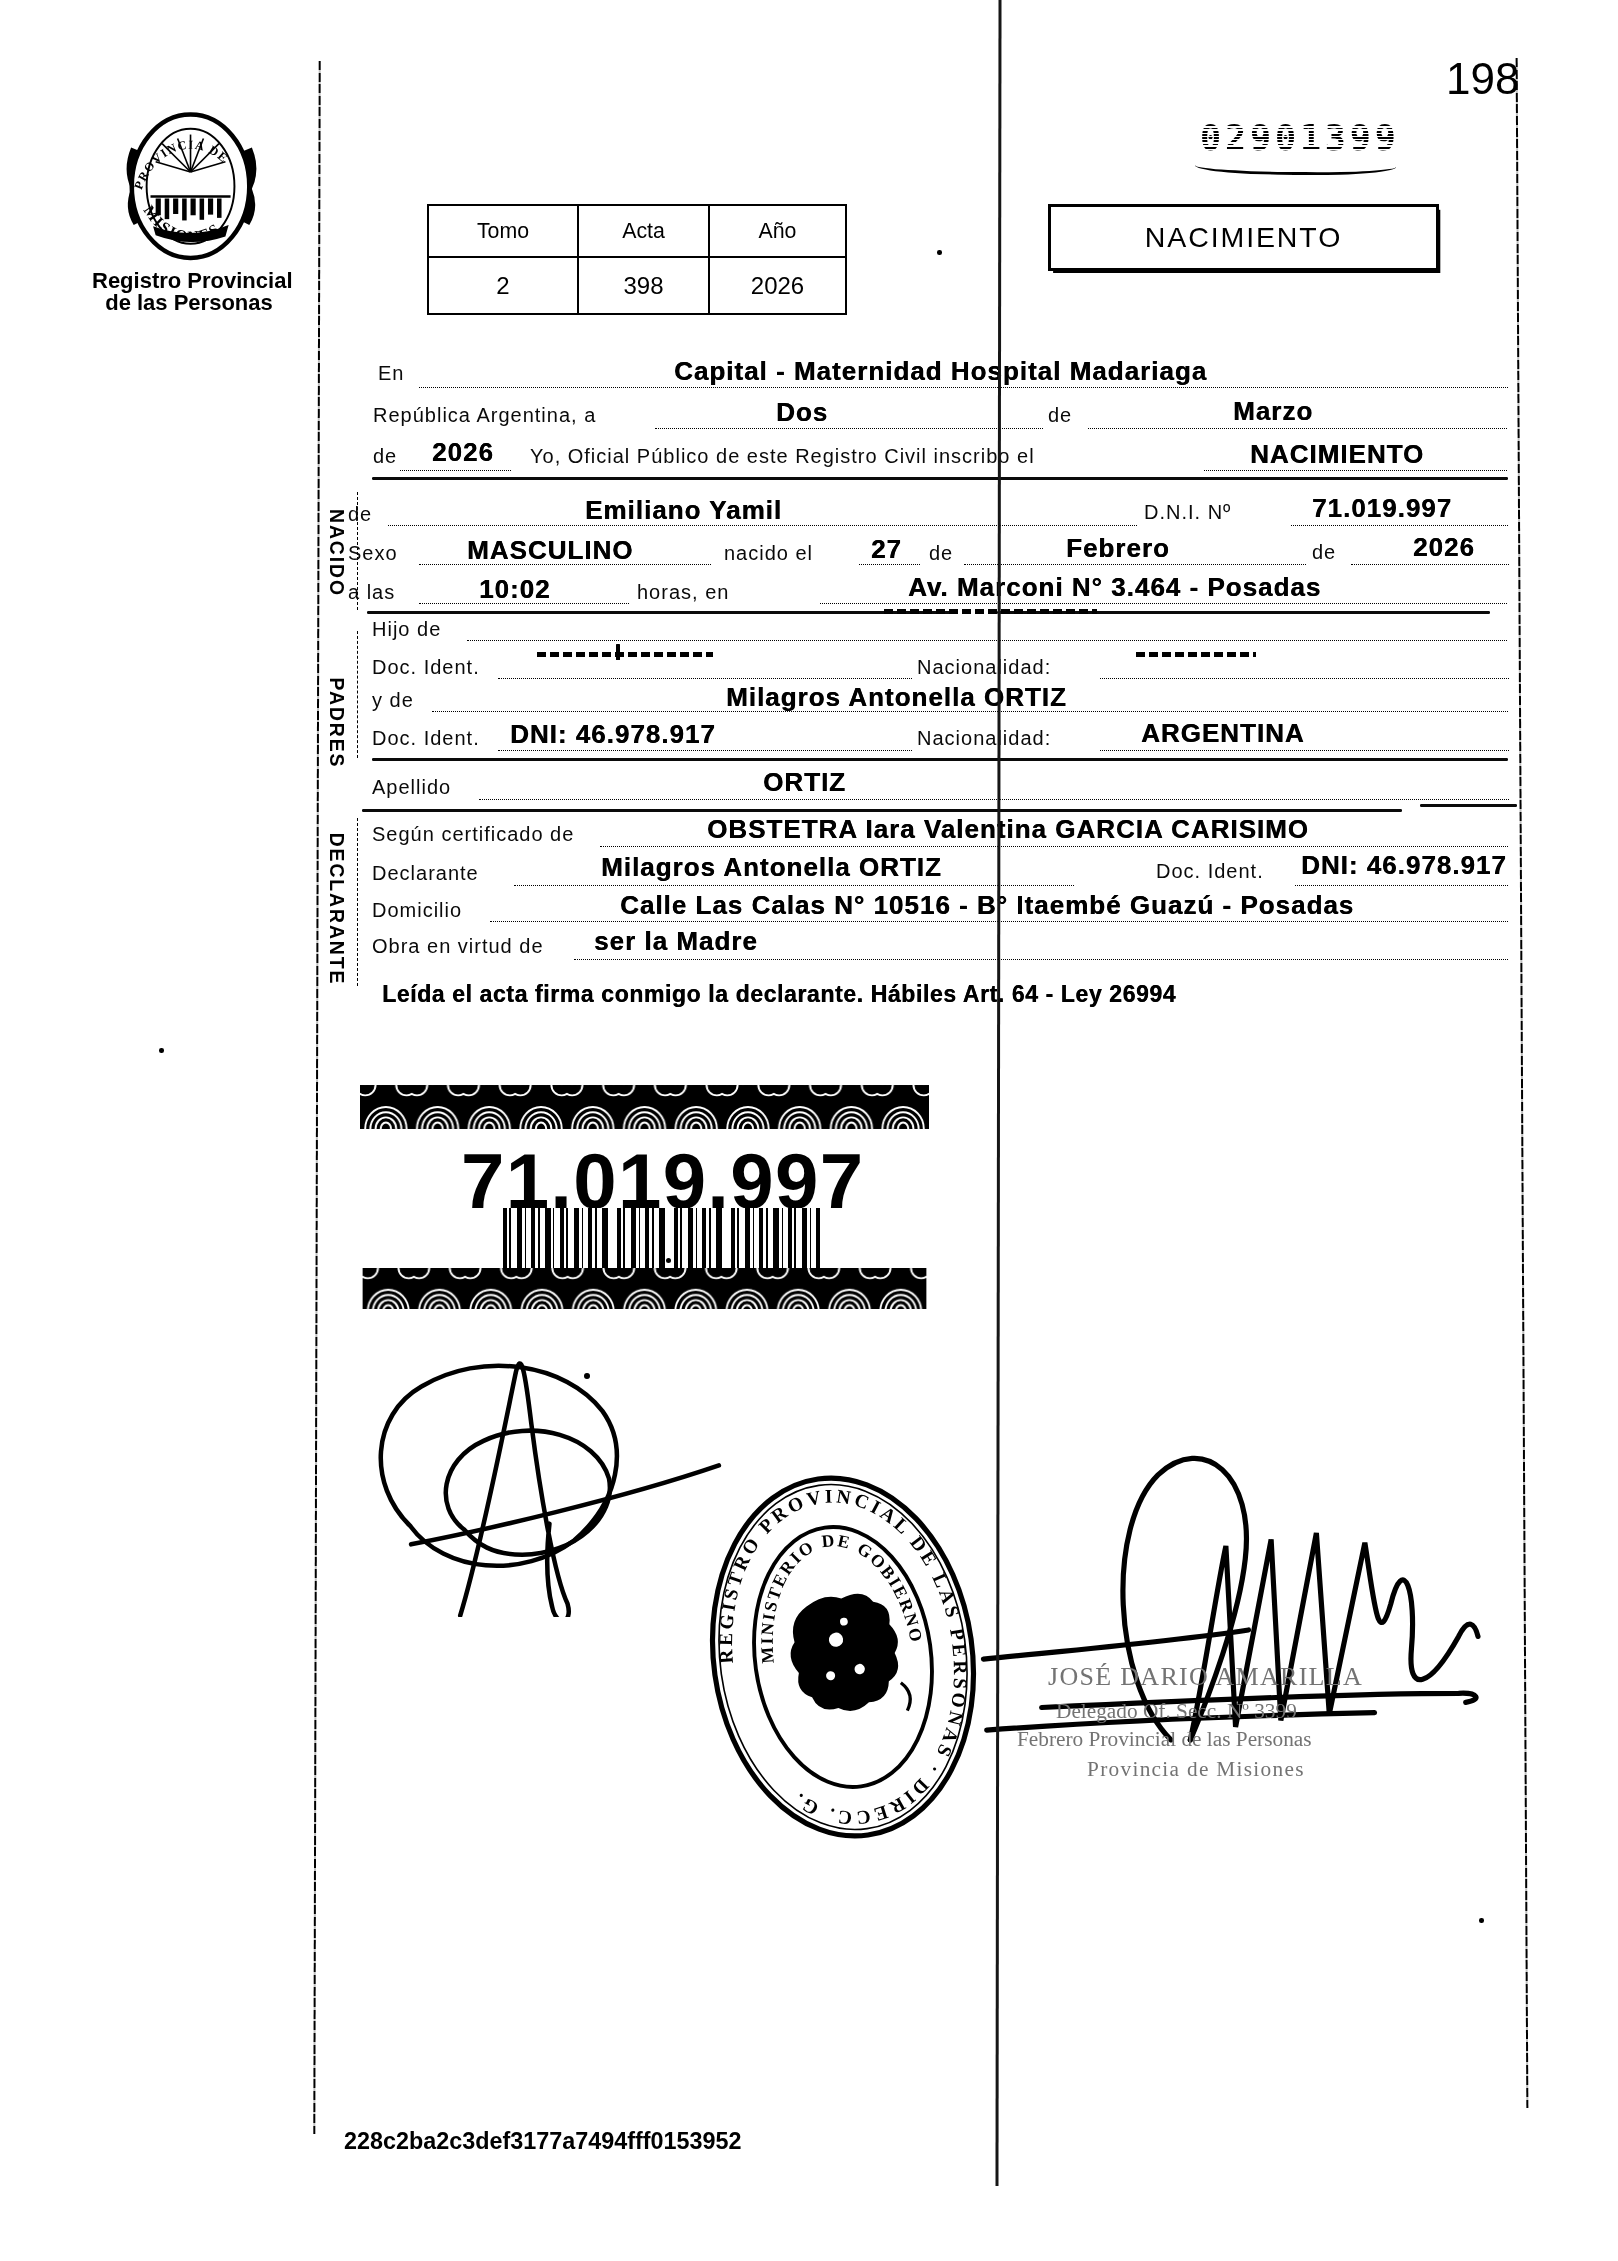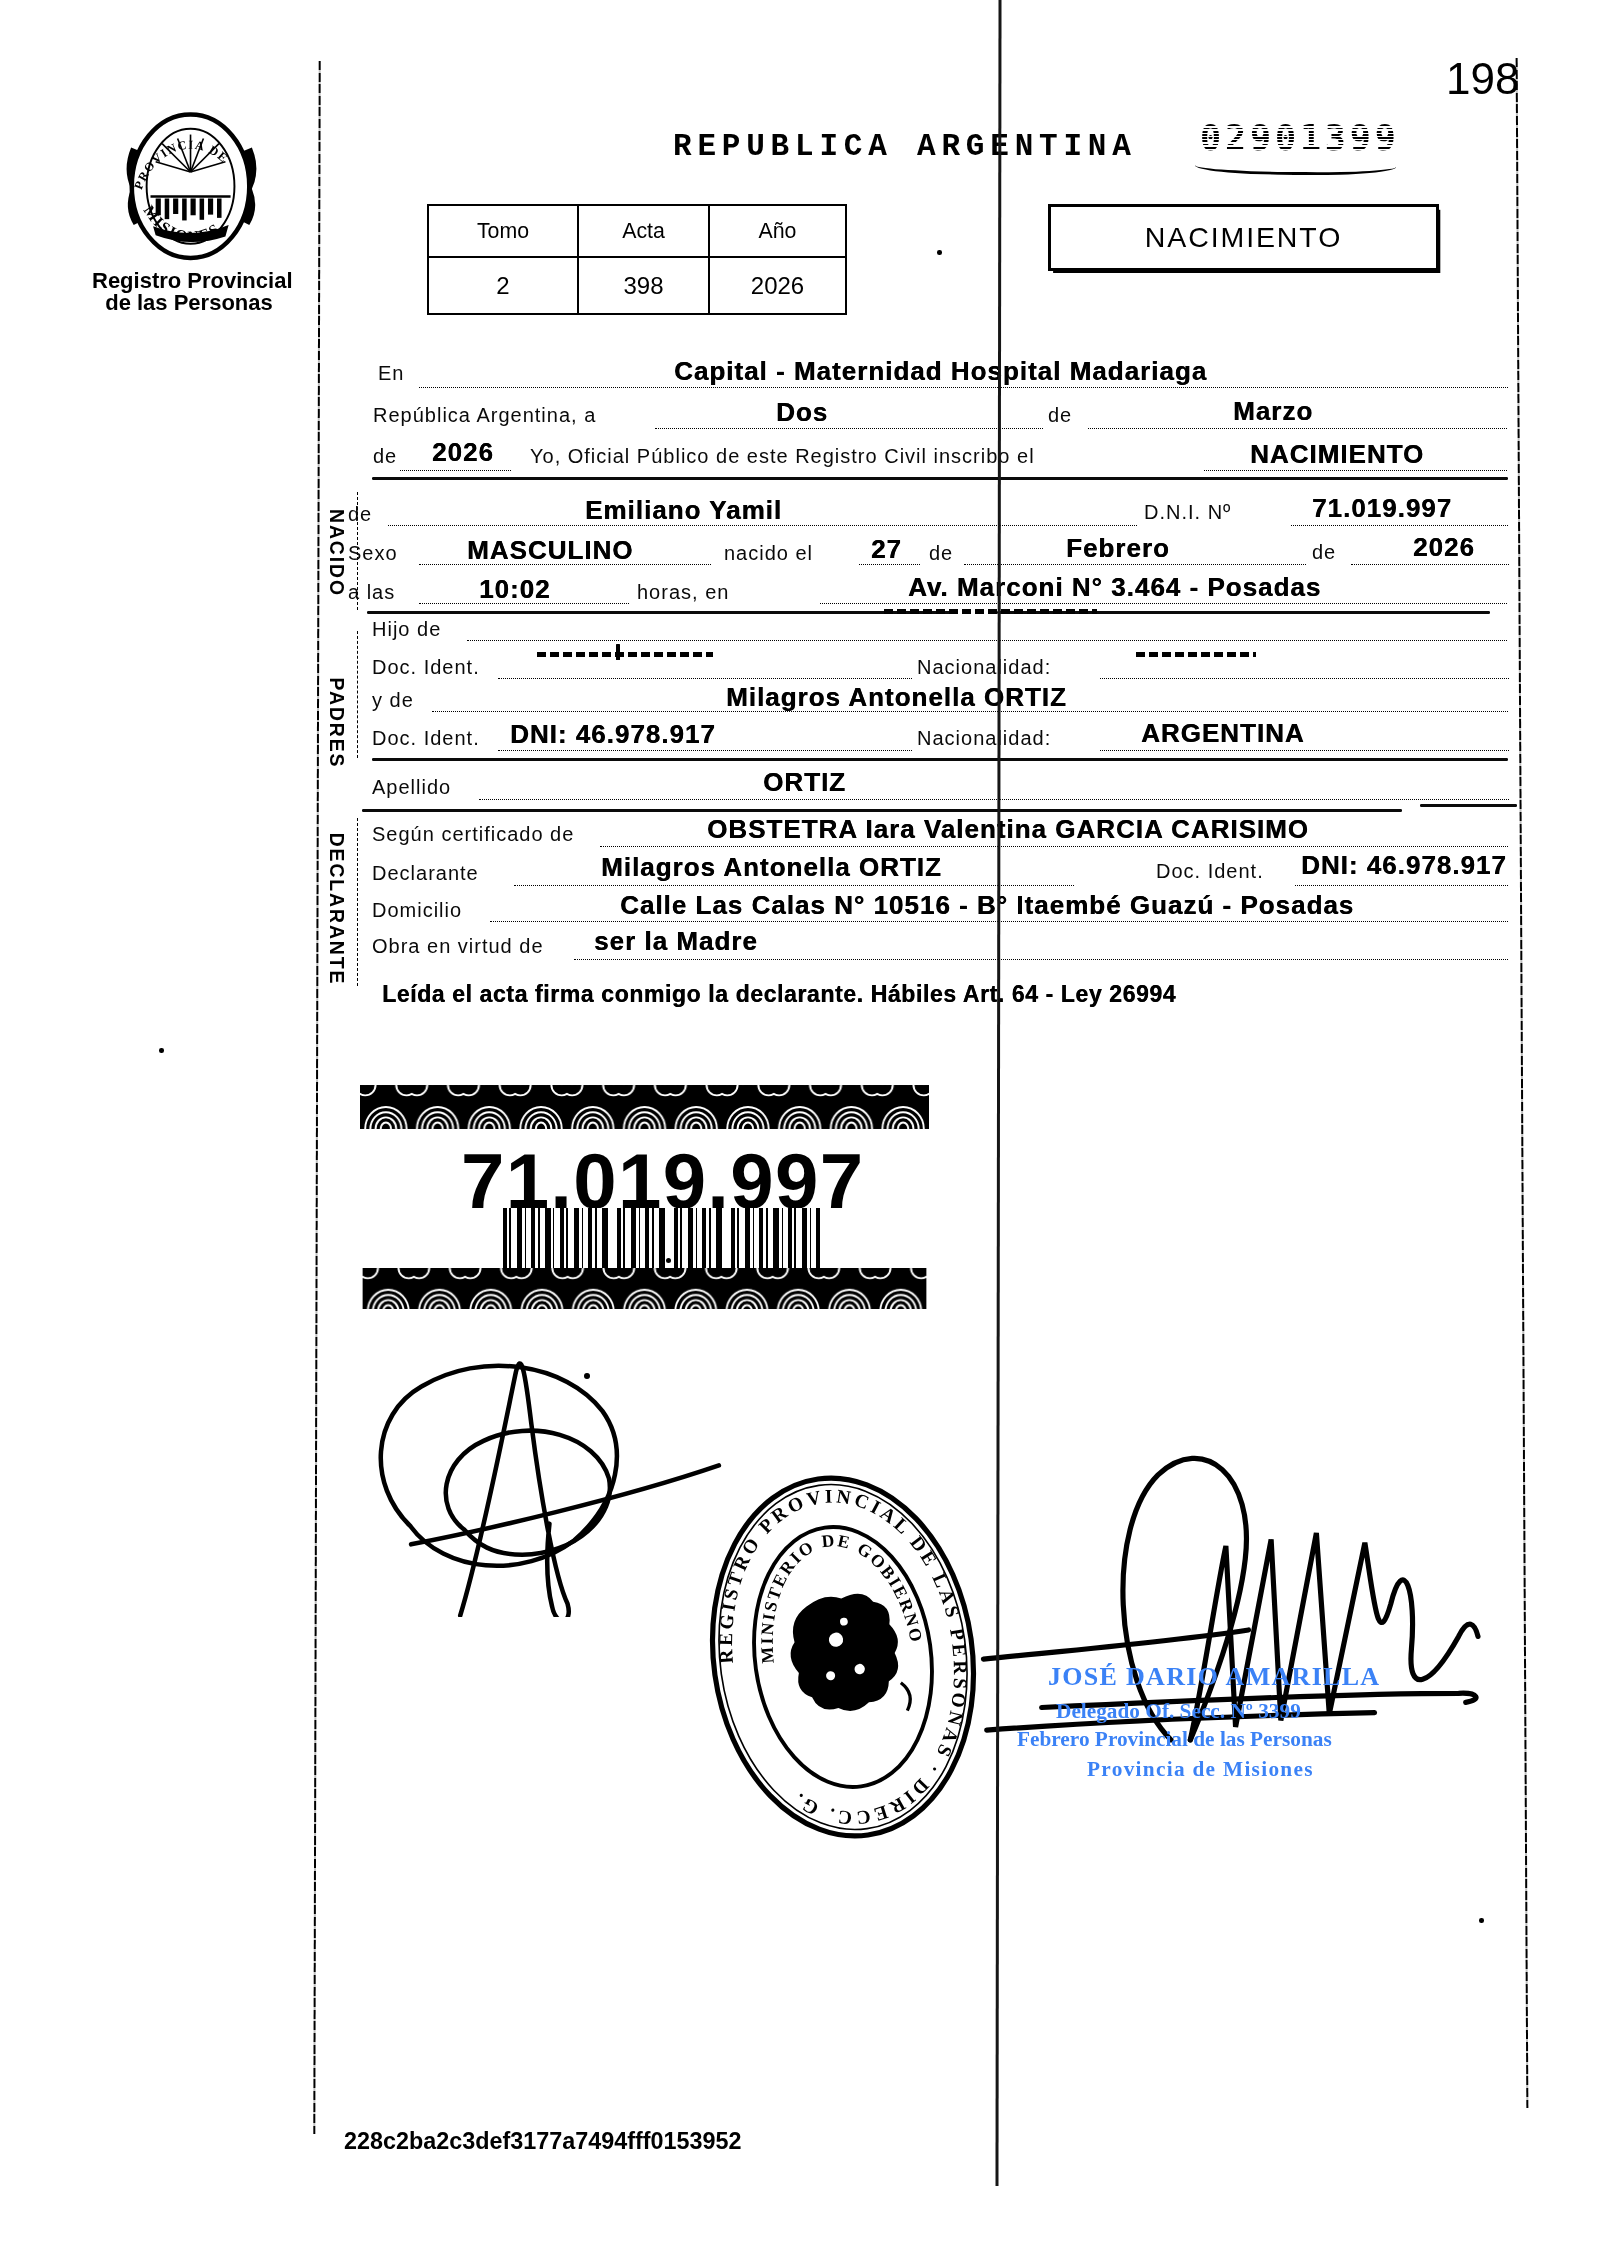--- a/index.html
+++ b/index.html
@@ -21,21 +21,21 @@
   .tbl td{border:2.6px solid #000;text-align:center;vertical-align:middle;}
   .tbl .hd{font-size:21.3px;height:48px;}
   .tbl .vl{font-size:24px;height:53px;}
   .actabox{position:absolute;border:3.2px solid #000;box-shadow:3.2px 3.9px 0 -1.9px #000;
            display:flex;align-items:center;justify-content:center;font-size:28.5px;letter-spacing:1.9px;}
   .stmt{font-size:23px;font-weight:700;letter-spacing:0.6px;text-shadow:0.4px 0 0 #000;}
   .bignum{font-size:78px;font-weight:800;letter-spacing:1.3px;}
   .barcode{position:absolute;background:repeating-linear-gradient(90deg,#000 0 3.9px,#fff 3.9px 6.5px,#000 6.5px 8.4px,#fff 8.4px 13.6px,#000 13.6px 19.4px,#fff 19.4px 22px,#000 22px 23px,#fff 23px 28.5px);}
   .edge{position:absolute;width:1.9px;background:repeating-linear-gradient(180deg,#000 0 9px,rgba(0,0,0,.25) 9px 11.6px);}
   .fold{position:absolute;width:2.6px;background:#161616;z-index:50;}
-  .stamptext{font-family:"Liberation Serif",serif;font-weight:700;color:#3b82f6;}
+  .stamptext{font-family:"Liberation Serif",serif;font-weight:400;color:#737373;}
   .speck{position:absolute;background:#000;border-radius:50%;}
   .hash{font-size:24.6px;font-weight:700;transform:scaleX(.95);transform-origin:left;}
   .serialline{position:absolute;border-bottom:3.2px solid #000;border-radius:0 0 45% 45% / 0 0 9px 9px;}
   svg text{font-family:"Liberation Serif",serif;}
 </style>
 </head>
 <body>
 
 <div id="page">
 
@@ -76,21 +76,20 @@
     <path d="M 48 180 Q 106 202 165 178 L 160 196 Q 106 214 52 194 Z" fill="#000"></path>
     <text font-size="24" font-weight="700" letter-spacing="3" fill="#000">
       <textPath href="#sealBot" startOffset="18">MISIONES</textPath>
     </text>
   </svg>
   <div class="abs" style="left:92px;top:270px;width:194px;text-align:center;font-size:22px;font-weight:700;line-height:22px;">
     <div>Registro Provincial</div>
     <div>de las Personas</div>
   </div>
 
-  <div class="abs title" style="left:673px;top:129px;">REPUBLICA ARGENTINA</div>
   <div class="abs serial" style="left:1200px;top:118px;">
     <span>02901399</span>
     <span class="stripes"></span>
   </div>
   <div class="serialline" style="left:1195px;top:162px;width:201px;height:10.3px;transform:rotate(.5deg);"></div>
 
   <table class="tbl" style="left:427px;top:204px;">
     <tbody>
         <tr>
       <td class="hd" style="width:146px;">Tomo</td>

